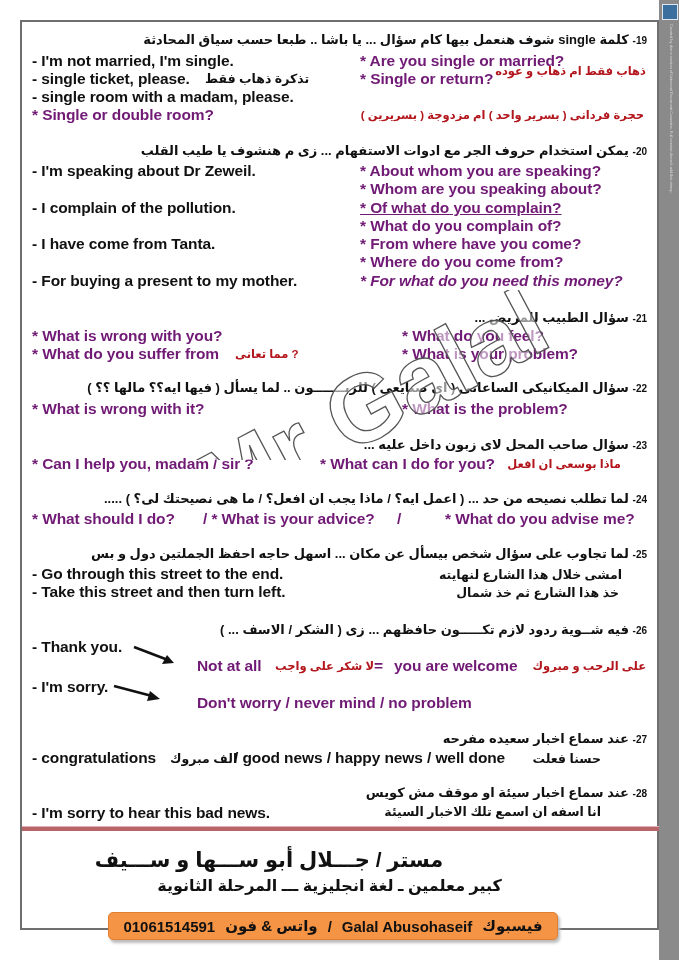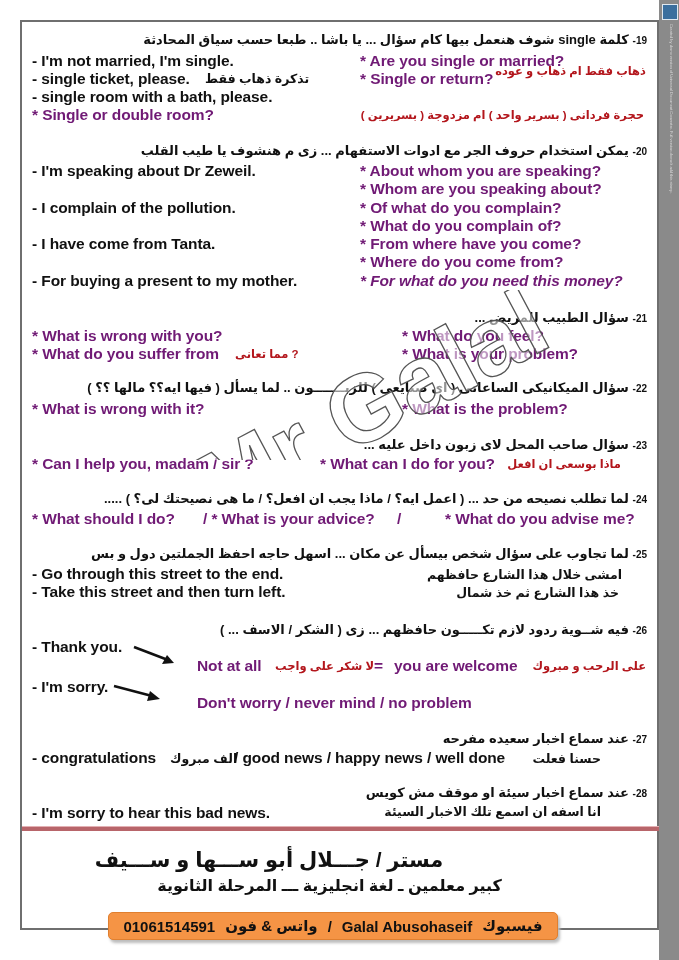--- a/index.html
+++ b/index.html
@@ -35,38 +35,38 @@
 
 <div class="page"></div>
 
 <div class="hdr" style="right:32px;top:32px;">
   <span class="num">19-</span>
   <span>كلمة  single  شوف هنعمل بيها كام سؤال ... يا باشا .. طبعا حسب سياق المحادثة</span>
 </div>
 <div class="ln en" style="left:32px;top:52px;">- I'm not married, I'm single.</div>
 <div class="ln en" style="left:32px;top:70px;">- single ticket, please.</div>
 <div class="ln ar" style="left:205px;top:71px;">تذكرة ذهاب فقط</div>
-<div class="ln en" style="left:32px;top:88px;">- single room with a bath, please.</div>
+<div class="ln en" style="left:32px;top:88px;">- single room with a madam, please.</div>
 <div class="ln red" style="left:32px;top:106px;">* Single or double room?</div>
 <div class="ln red" style="left:360px;top:52px;">* Are you single or married?</div>
 <div class="ln red" style="left:360px;top:70px;">* Single or return?</div>
 <div class="ln ar ar-red" style="right:33px;top:64px;">ذهاب فقط ام ذهاب و عوده</div>
 <div class="ln ar ar-red" style="right:35px;top:108px;">حجرة فردانى ( بسرير واحد ) ام مزدوجة ( بسريرين )</div>
 
 <div class="hdr" style="right:32px;top:143px;">
   <span class="num">20-</span>
   <span>يمكن استخدام حروف الجر مع ادوات الاستفهام ... زى م هنشوف يا طيب القلب</span>
 </div>
 <div class="ln en" style="left:32px;top:162px;">- I'm speaking about Dr Zeweil.</div>
 <div class="ln en" style="left:32px;top:199px;">- I complain of the pollution.</div>
 <div class="ln en" style="left:32px;top:235px;">- I have come from Tanta.</div>
 <div class="ln en" style="left:32px;top:272px;">- For buying a present to my mother.</div>
 <div class="ln red" style="left:360px;top:162px;">* About whom you are speaking?</div>
 <div class="ln red" style="left:360px;top:180px;">* Whom are you speaking about?</div>
-<div class="ln red" style="left:360px;top:199px;">* Of what do you complain?</div>
+<div class="ln red" style="left:360px;top:199px;text-decoration:underline;">* Of what do you complain?</div>
 <div class="ln red" style="left:360px;top:217px;">* What do you complain of?</div>
 <div class="ln red" style="left:360px;top:235px;">* From where have you come?</div>
 <div class="ln red" style="left:360px;top:253px;">* Where do you come from?</div>
 <div class="ln red" style="left:360px;top:272px;font-style:italic;">* For what do you need this money?</div>
 
 <div class="hdr" style="right:32px;top:310px;">
   <span class="num">21-</span>
   <span>سؤال الطبيب للمريض ...</span>
 </div>
 <div class="ln red" style="left:32px;top:327px;">* What is wrong with you?</div>
@@ -98,21 +98,21 @@
 <div class="ln red" style="left:203px;top:510px;">/ * What is your advice?</div>
 <div class="ln red" style="left:397px;top:510px;">/</div>
 <div class="ln red" style="left:445px;top:510px;">* What do you advise me?</div>
 
 <div class="hdr" style="right:32px;top:546px;">
   <span class="num">25-</span>
   <span>لما تجاوب على سؤال شخص بيسأل عن مكان ... اسهل حاجه احفظ الجملتين دول و بس</span>
 </div>
 <div class="ln en" style="left:32px;top:565px;">- Go through this street to the end.</div>
 <div class="ln en" style="left:32px;top:583px;">- Take this street and then turn left.</div>
-<div class="ln ar" style="right:57px;top:567px;">امشى خلال هذا الشارع حافظهم</div>
+<div class="ln ar" style="right:57px;top:567px;">امشى خلال هذا الشارع لنهايته</div>
 <div class="ln ar" style="right:60px;top:585px;">خذ هذا الشارع ثم خذ شمال</div>
 
 <div class="hdr" style="right:32px;top:622px;">
   <span class="num">26-</span>
   <span>فيه شــوية ردود لازم تكـــــون حافظهم ... زى ( الشكر / الاسف ... )</span>
 </div>
 <div class="ln en" style="left:32px;top:638px;">- Thank you.</div>
 <div class="ln en" style="left:32px;top:678px;">- I'm sorry.</div>
 <svg class="arrow" style="left:132px;top:644px;" width="45" height="22">
   <line x1="2" y1="3" x2="36" y2="16" stroke="#111" stroke-width="2.5"></line>

